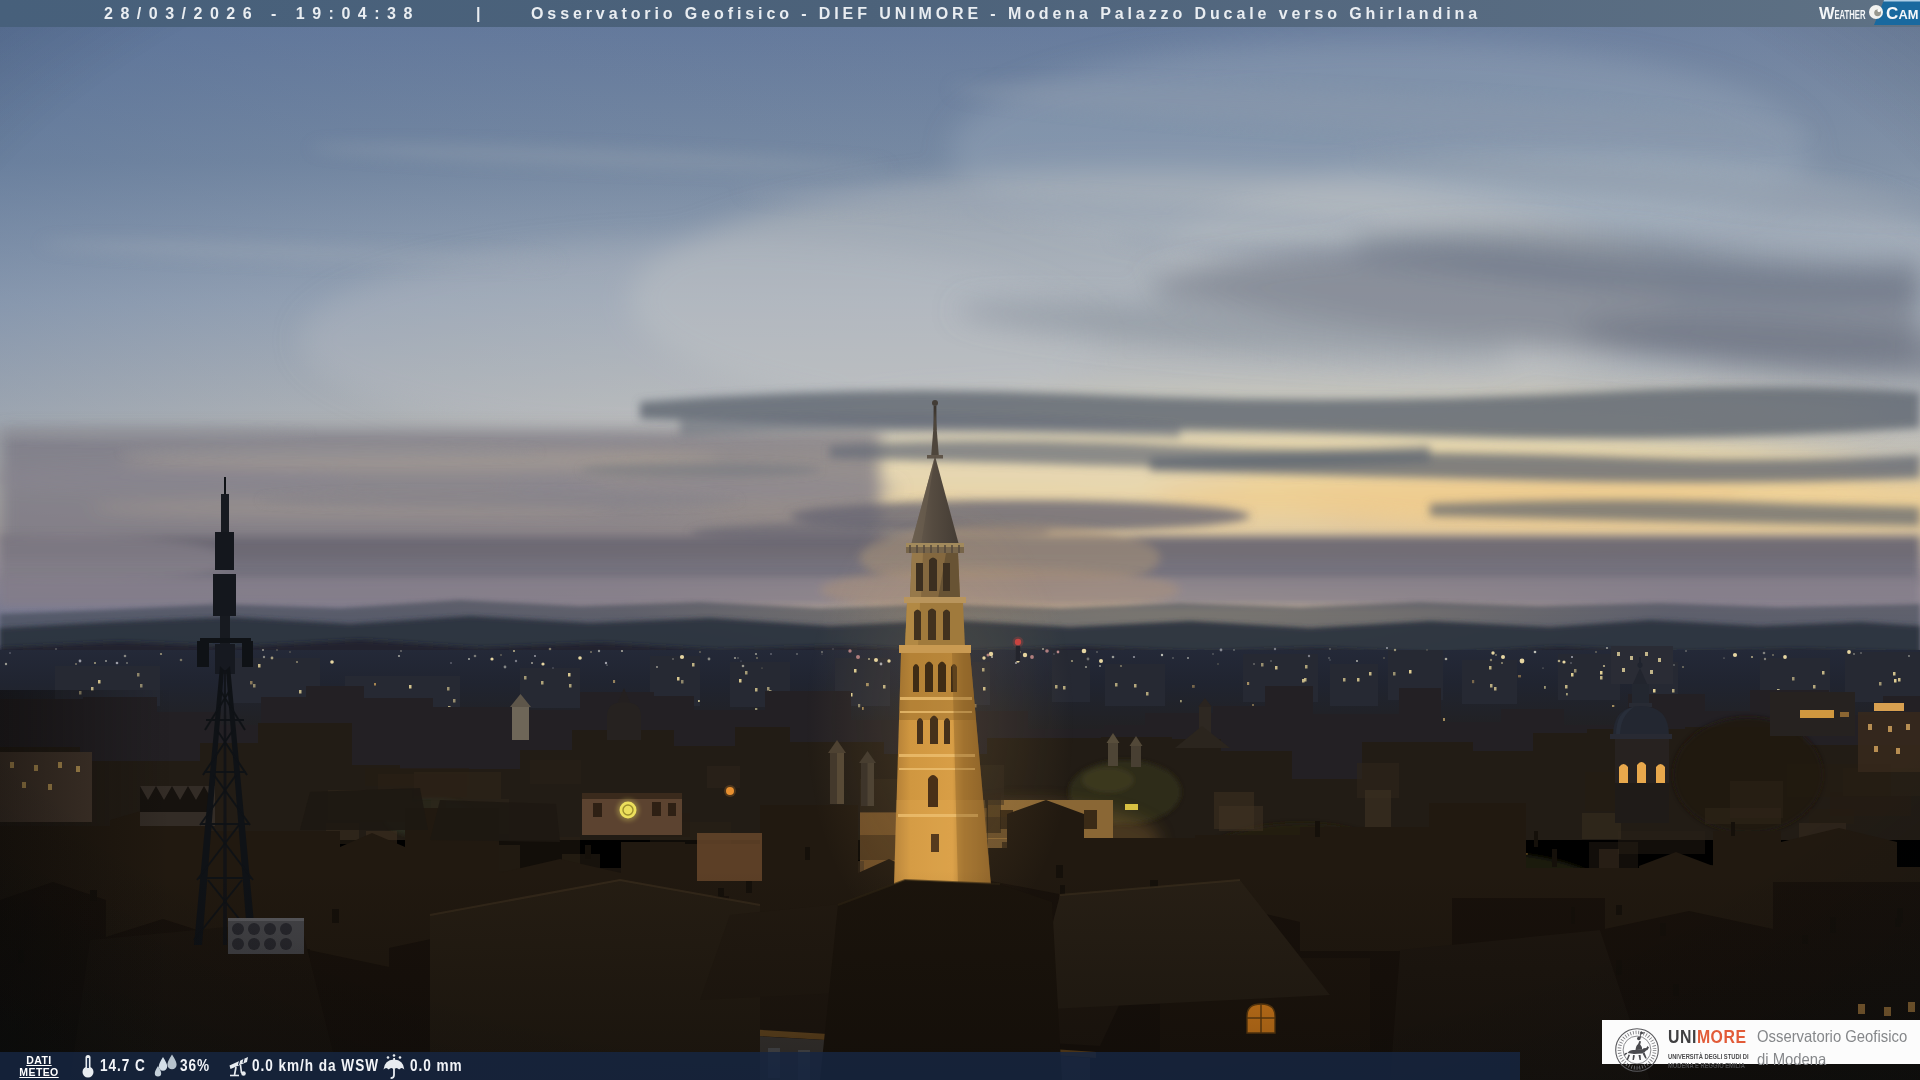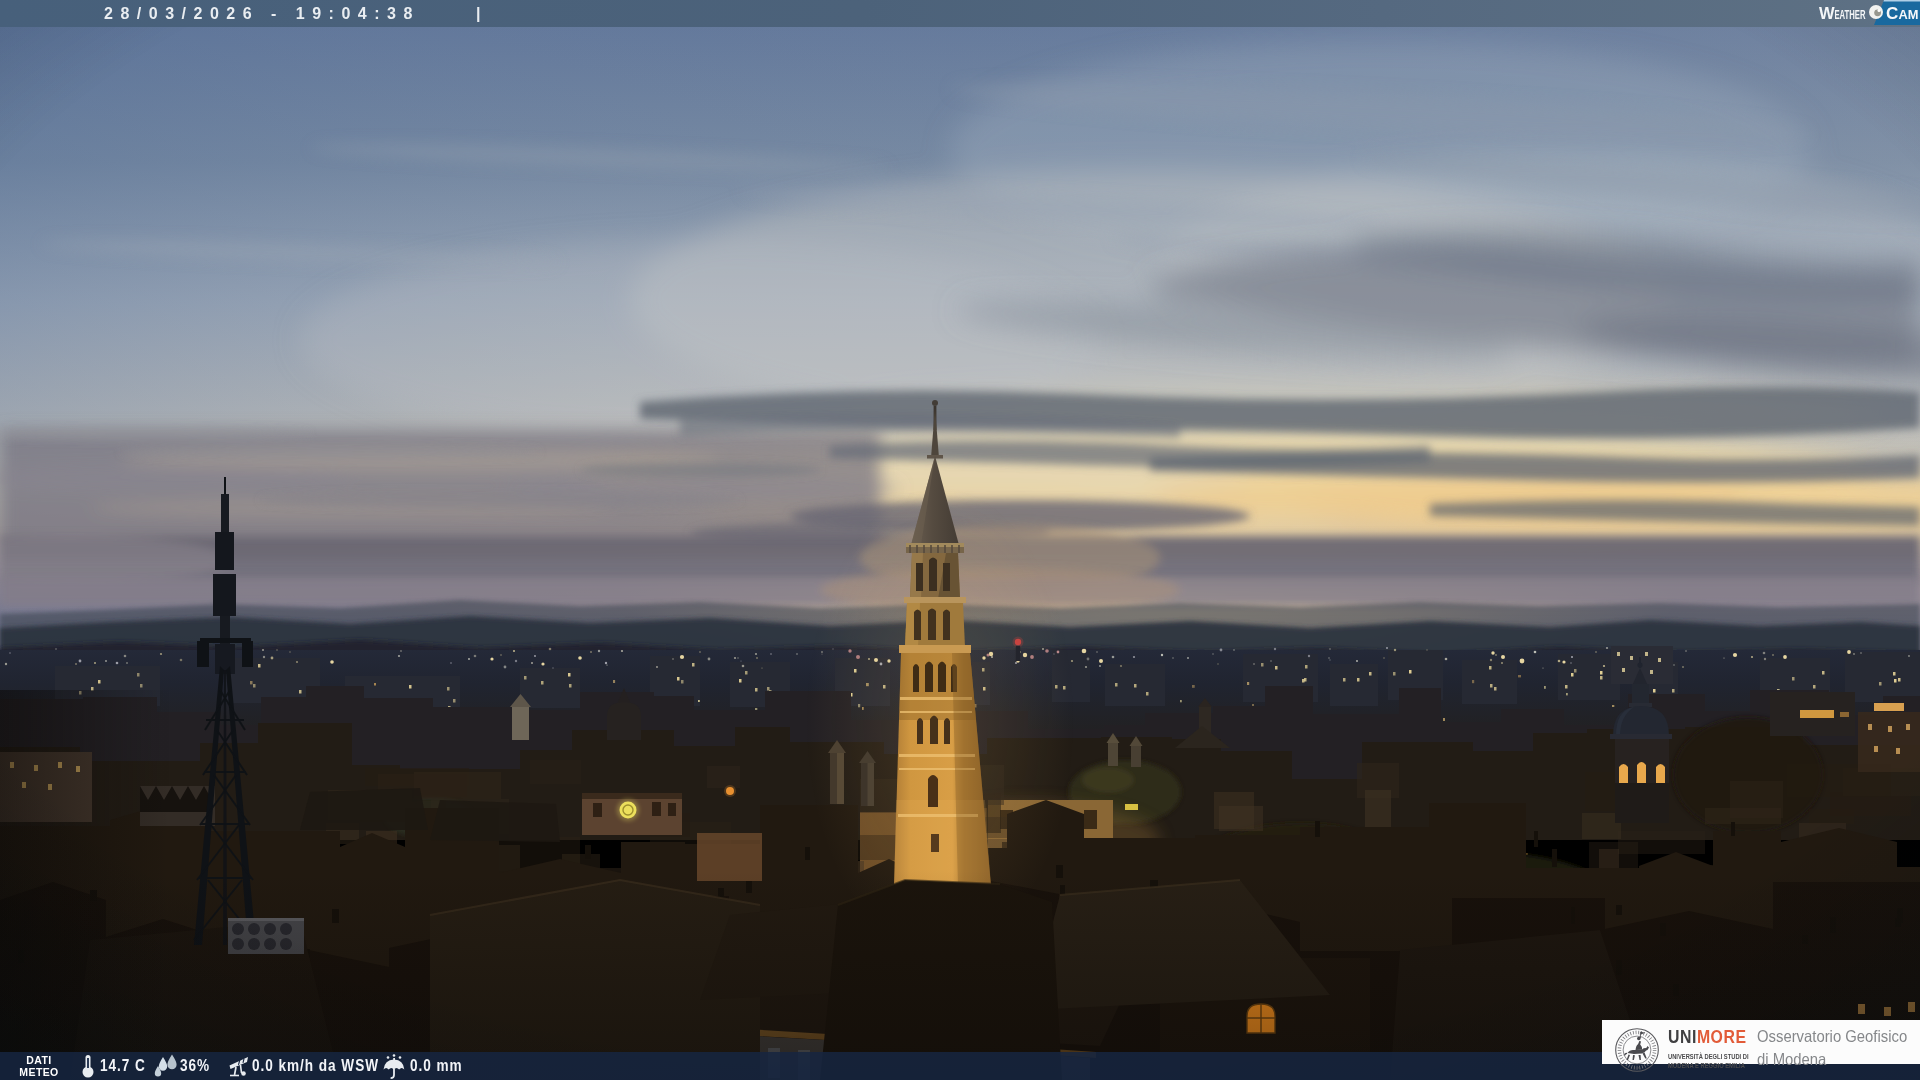--- a/index.html
+++ b/index.html
@@ -2,24 +2,24 @@
 <html><head><meta charset="utf-8">
 <style>
 html,body{margin:0;padding:0;width:1920px;height:1080px;overflow:hidden;background:#000;}
 *{box-sizing:border-box;}
 #stage{position:relative;width:1920px;height:1080px;font-family:"Liberation Sans",sans-serif;}
 #scene{position:absolute;left:0;top:0;}
 #topbar{position:absolute;left:0;top:0;width:1920px;height:27px;
  background:linear-gradient(90deg,#47607b 0%,#4c627a 45%,#556980 72%,#5e7184 100%);
  color:#e9edf1;font-weight:bold;font-size:16px;padding-left:8px;}
 #topbar .t{position:absolute;top:5px;white-space:pre;}
-#botbar{position:absolute;left:0;top:1052px;width:1920px;height:28px;background:rgba(22,37,64,0.86);color:#f2f4f8;}
+#botbar{position:absolute;left:0;top:1052px;width:1520px;height:28px;background:rgba(22,37,64,0.86);color:#f2f4f8;}
 #botbar .t{position:absolute;font-weight:bold;font-size:17px;letter-spacing:1.2px;top:4px;transform:scaleX(0.8);transform-origin:0 0;}
 #dati{position:absolute;left:0px;top:1052px;width:78px;height:28px;color:#fff;
- font-size:10.5px;font-weight:bold;text-align:center;line-height:11.5px;padding-top:3px;letter-spacing:0.4px;}
+ font-size:10.5px;font-weight:bold;text-align:center;line-height:11.5px;padding-top:3px;letter-spacing:0.4px;text-decoration:underline;}
 #unibox{position:absolute;left:1602px;top:1020px;width:318px;height:44px;background:#fcfcfc;}
 #unibox .unim{position:absolute;left:66px;top:7px;font-size:18px;font-weight:bold;letter-spacing:0.6px;color:#3f3f41;transform:scaleX(0.88);transform-origin:0 0;}
 #unibox .unim .o{color:#e25b38;}
 #unibox .sub{position:absolute;left:66px;top:33px;font-size:6.8px;font-weight:bold;color:#4a4a4c;line-height:8.6px;letter-spacing:0px;white-space:nowrap;transform:scaleX(0.85);transform-origin:0 0;}
 #unibox .oss{position:absolute;left:155px;top:5px;font-size:16.5px;color:#85878a;line-height:23px;letter-spacing:0px;white-space:nowrap;transform:scaleX(0.9);transform-origin:0 0;}
 </style></head><body>
 <div id="stage">
 <svg id="scene" width="1920" height="1080" viewBox="0 0 1920 1080">
 <defs>
 <linearGradient id="sky" x1="0" y1="0" x2="0" y2="1">
@@ -951,20 +951,21 @@
 <circle cx="1018" cy="642" r="5.5" fill="#c84440" opacity="0.25"></circle>
 <rect x="1015.8" y="646" width="4.4" height="15" fill="#23242c"></rect>
 <rect x="0" y="870" width="1920" height="210" fill="url(#botdark)"></rect>
 <rect x="0" y="690" width="170" height="390" fill="url(#leftdark)"></rect>
 <rect x="0" y="0" width="1920" height="1080" fill="url(#vign)"></rect>
 </svg>
 
 <div id="topbar">
  <span class="t" style="left:104px;letter-spacing:7.5px;">28/03/2026 - 19:04:38</span>
  <span class="t" style="left:476px;">|</span>
+ <span class="t" style="left:531px;letter-spacing:3.9px;">Osservatorio Geofisico - DIEF UNIMORE - Modena Palazzo Ducale verso Ghirlandina</span>
  <svg width="150" height="27" viewBox="0 0 150 27" style="position:absolute;right:0;top:0;">
    <path d="M114,0 L150,0 L150,25 L104,25 Z" fill="#19699f"></path>
    <path d="M114,0 L150,0 L150,1.6 L113.4,1.6 Z" fill="#b0cfe6"></path>
    <text x="49" y="18.5" font-family="Liberation Sans,sans-serif" font-size="16.5" font-weight="bold" fill="#f4f6f8">W</text>
    <text x="64.5" y="18.5" font-family="Liberation Sans,sans-serif" font-size="12.5" font-weight="bold" fill="#f4f6f8" textLength="31" lengthAdjust="spacingAndGlyphs">EATHER</text>
    <circle cx="106" cy="12" r="7" fill="#f2f2f0"></circle>
    <circle cx="107.6" cy="12.8" r="3.4" fill="#97978f"></circle>
    <circle cx="109" cy="10.4" r="1.5" fill="#fff"></circle>
    <text x="116" y="18.5" font-family="Liberation Sans,sans-serif" font-size="17" font-weight="bold" fill="#f6f8fa">C</text>
    <text x="128.5" y="18.5" font-family="Liberation Sans,sans-serif" font-size="13.5" font-weight="bold" fill="#f6f8fa" textLength="20" lengthAdjust="spacingAndGlyphs">AM</text>

